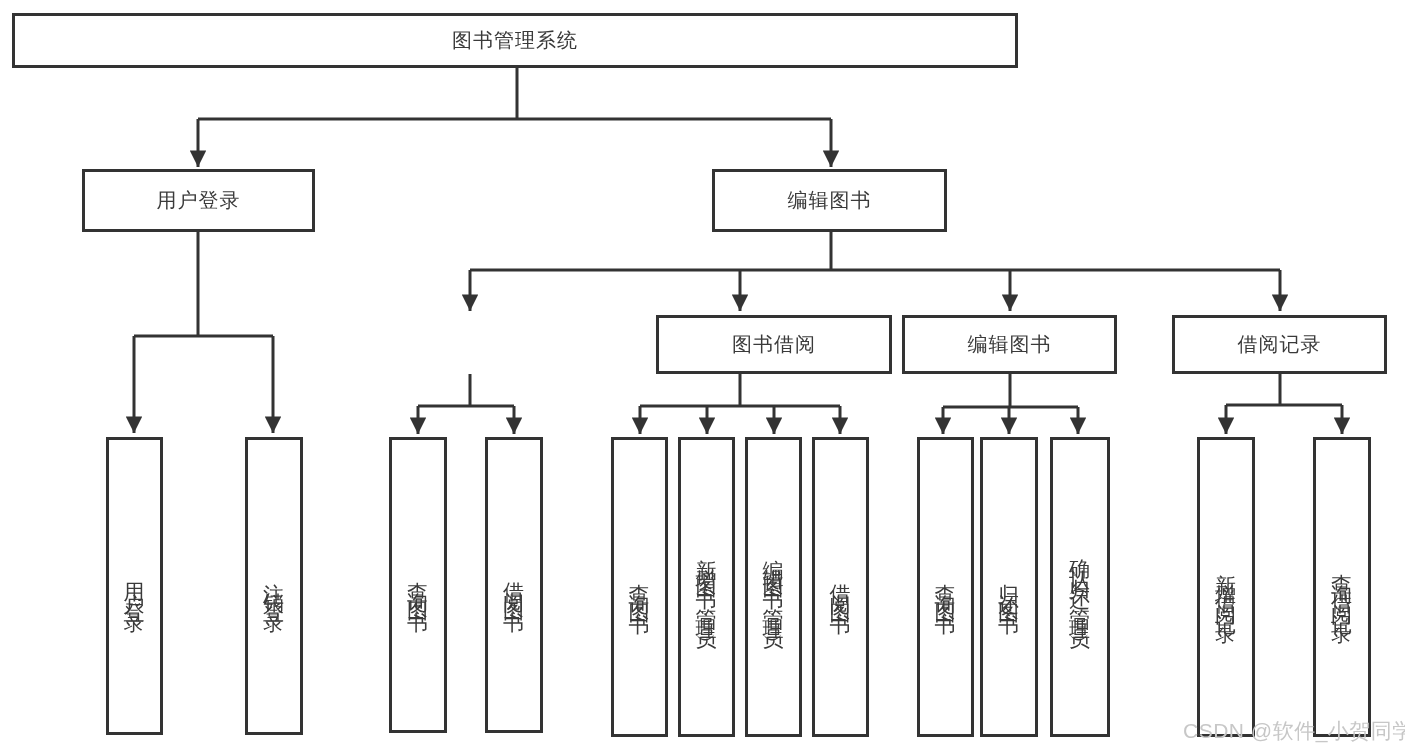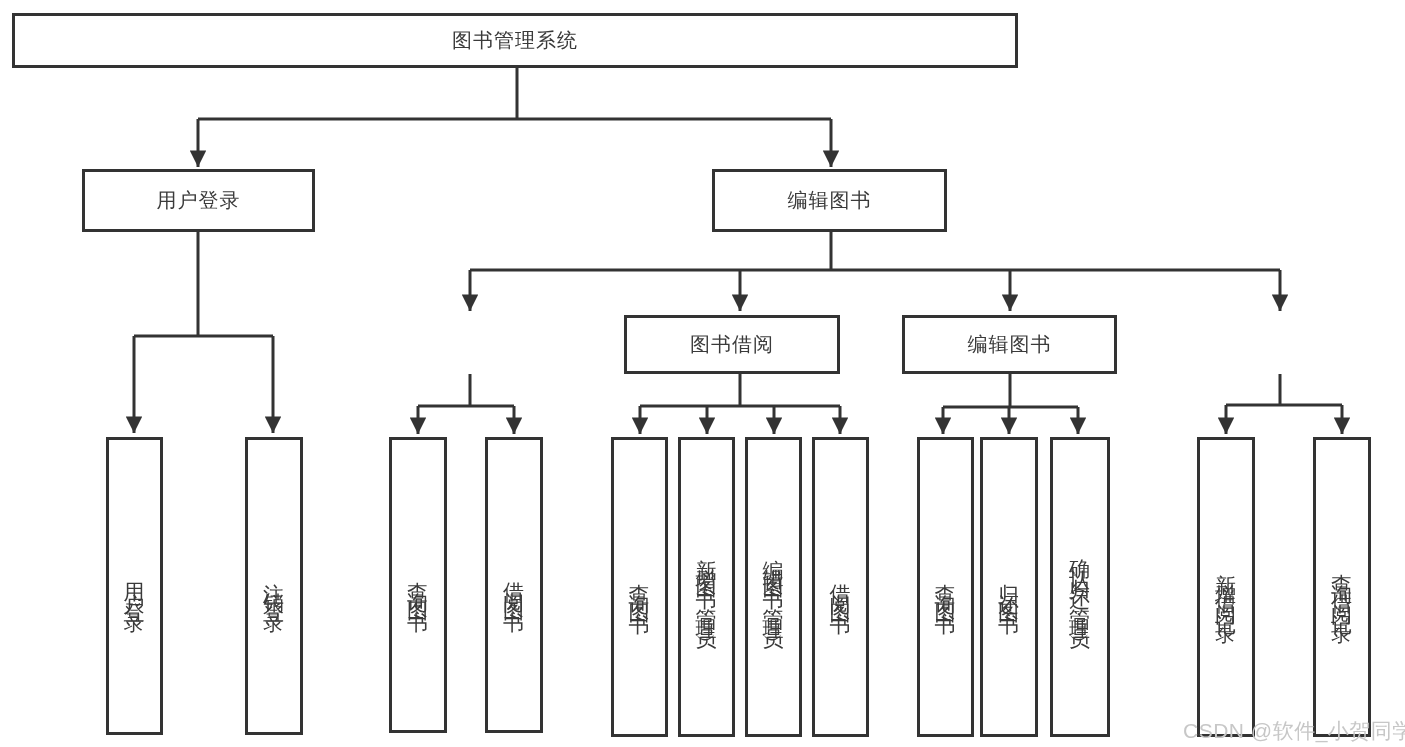--- a/index.html
+++ b/index.html
@@ -82,22 +82,23 @@
       <line x1="1226" y1="405" x2="1226" y2="434" marker-end="url(#ah)"></line>
       <line x1="1342" y1="405" x2="1342" y2="434" marker-end="url(#ah)"></line>
     </g>
   </svg>
 
   <div class="node h-node" style="left:12px;top:13px;width:1006px;height:55px">图书管理系统</div>
 
   <div class="node h-node" style="left:82px;top:169px;width:233px;height:63px">用户登录</div>
   <div class="node h-node" style="left:712px;top:169px;width:235px;height:63px">编辑图书</div>
 
-  <div class="node h-node" style="left:624px;top:315px;width:216px;height:59px">图书借阅</div>
+  <div class="node h-node" style="left:656px;top:315px;width:236px;height:59px">图书借阅</div>
   <div class="node h-node" style="left:902px;top:315px;width:215px;height:59px">编辑图书</div>
+  <div class="node h-node" style="left:1172px;top:315px;width:215px;height:59px">借阅记录</div>
 
   <div class="node v-node" style="left:106px;top:437px;width:57px;height:298px">用户登录</div>
   <div class="node v-node" style="left:245px;top:437px;width:58px;height:298px">注销登录</div>
 
   <div class="node v-node" style="left:389px;top:437px;width:58px;height:296px">查询图书</div>
   <div class="node v-node" style="left:485px;top:437px;width:58px;height:296px">借阅图书</div>
 
   <div class="node v-node" style="left:611px;top:437px;width:57px;height:300px">查询图书</div>
   <div class="node v-node" style="left:678px;top:437px;width:57px;height:300px">新增图书（管理员）</div>
   <div class="node v-node" style="left:745px;top:437px;width:57px;height:300px">编辑图书（管理员）</div>

